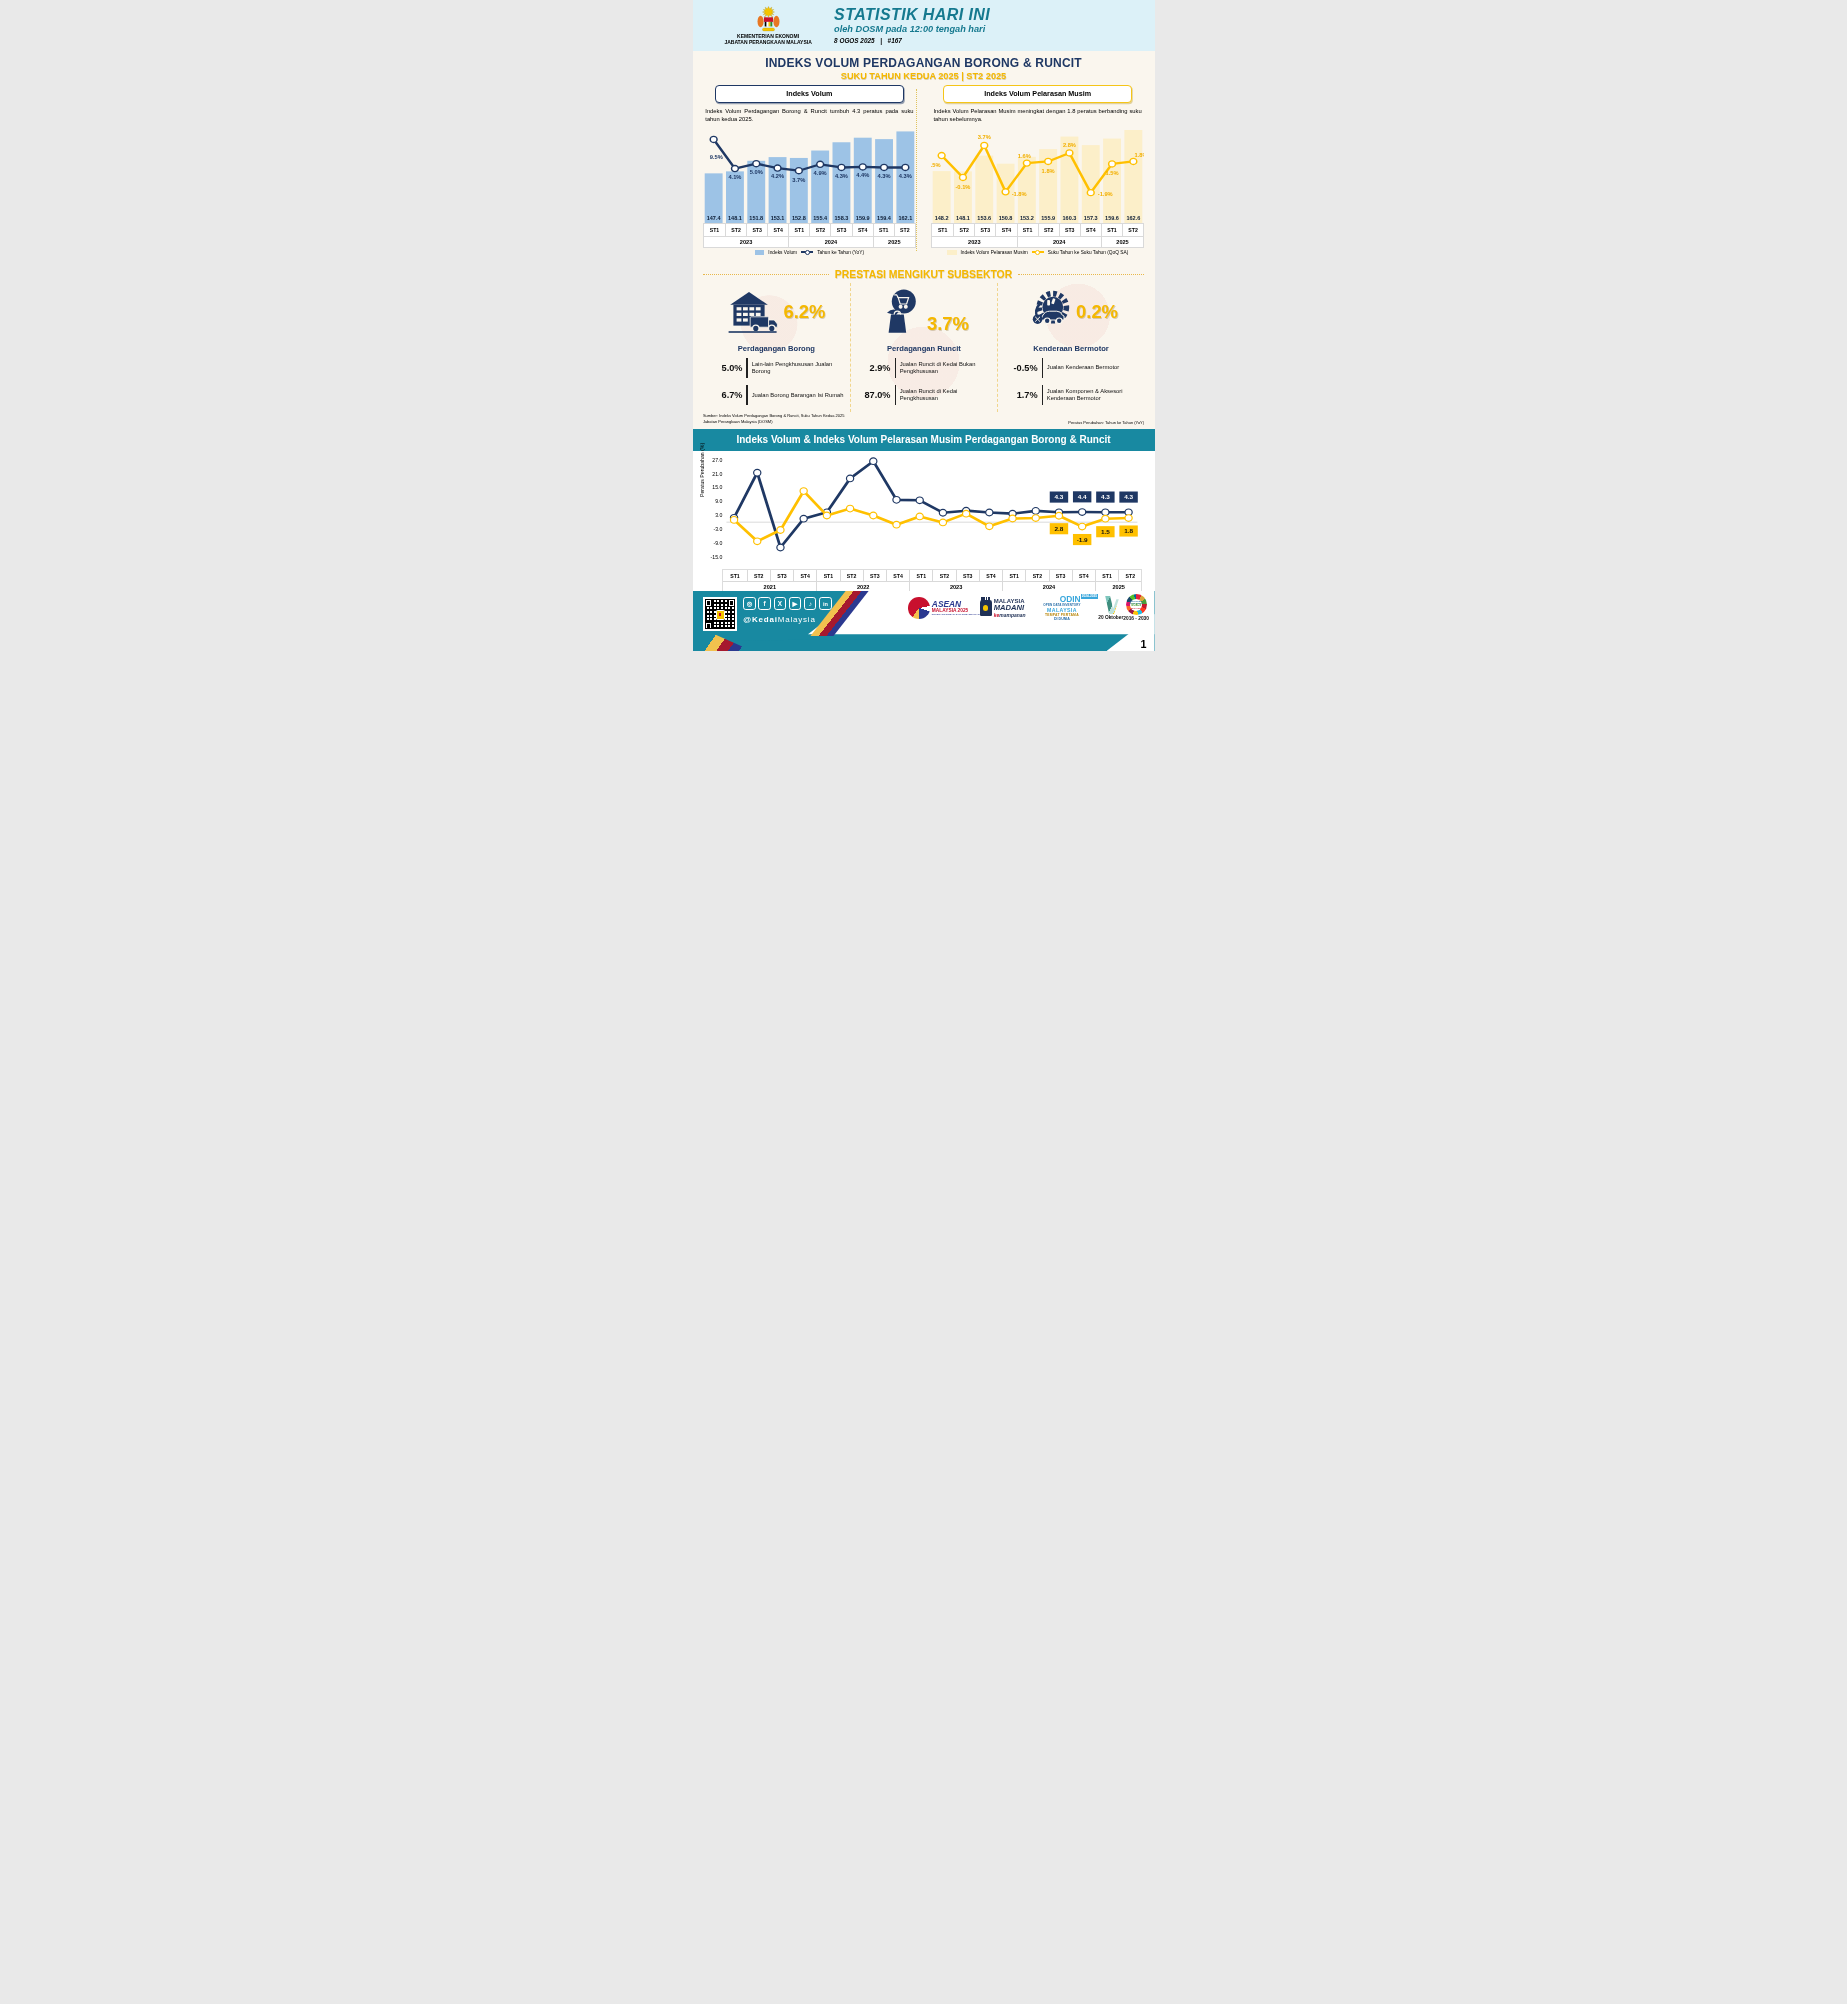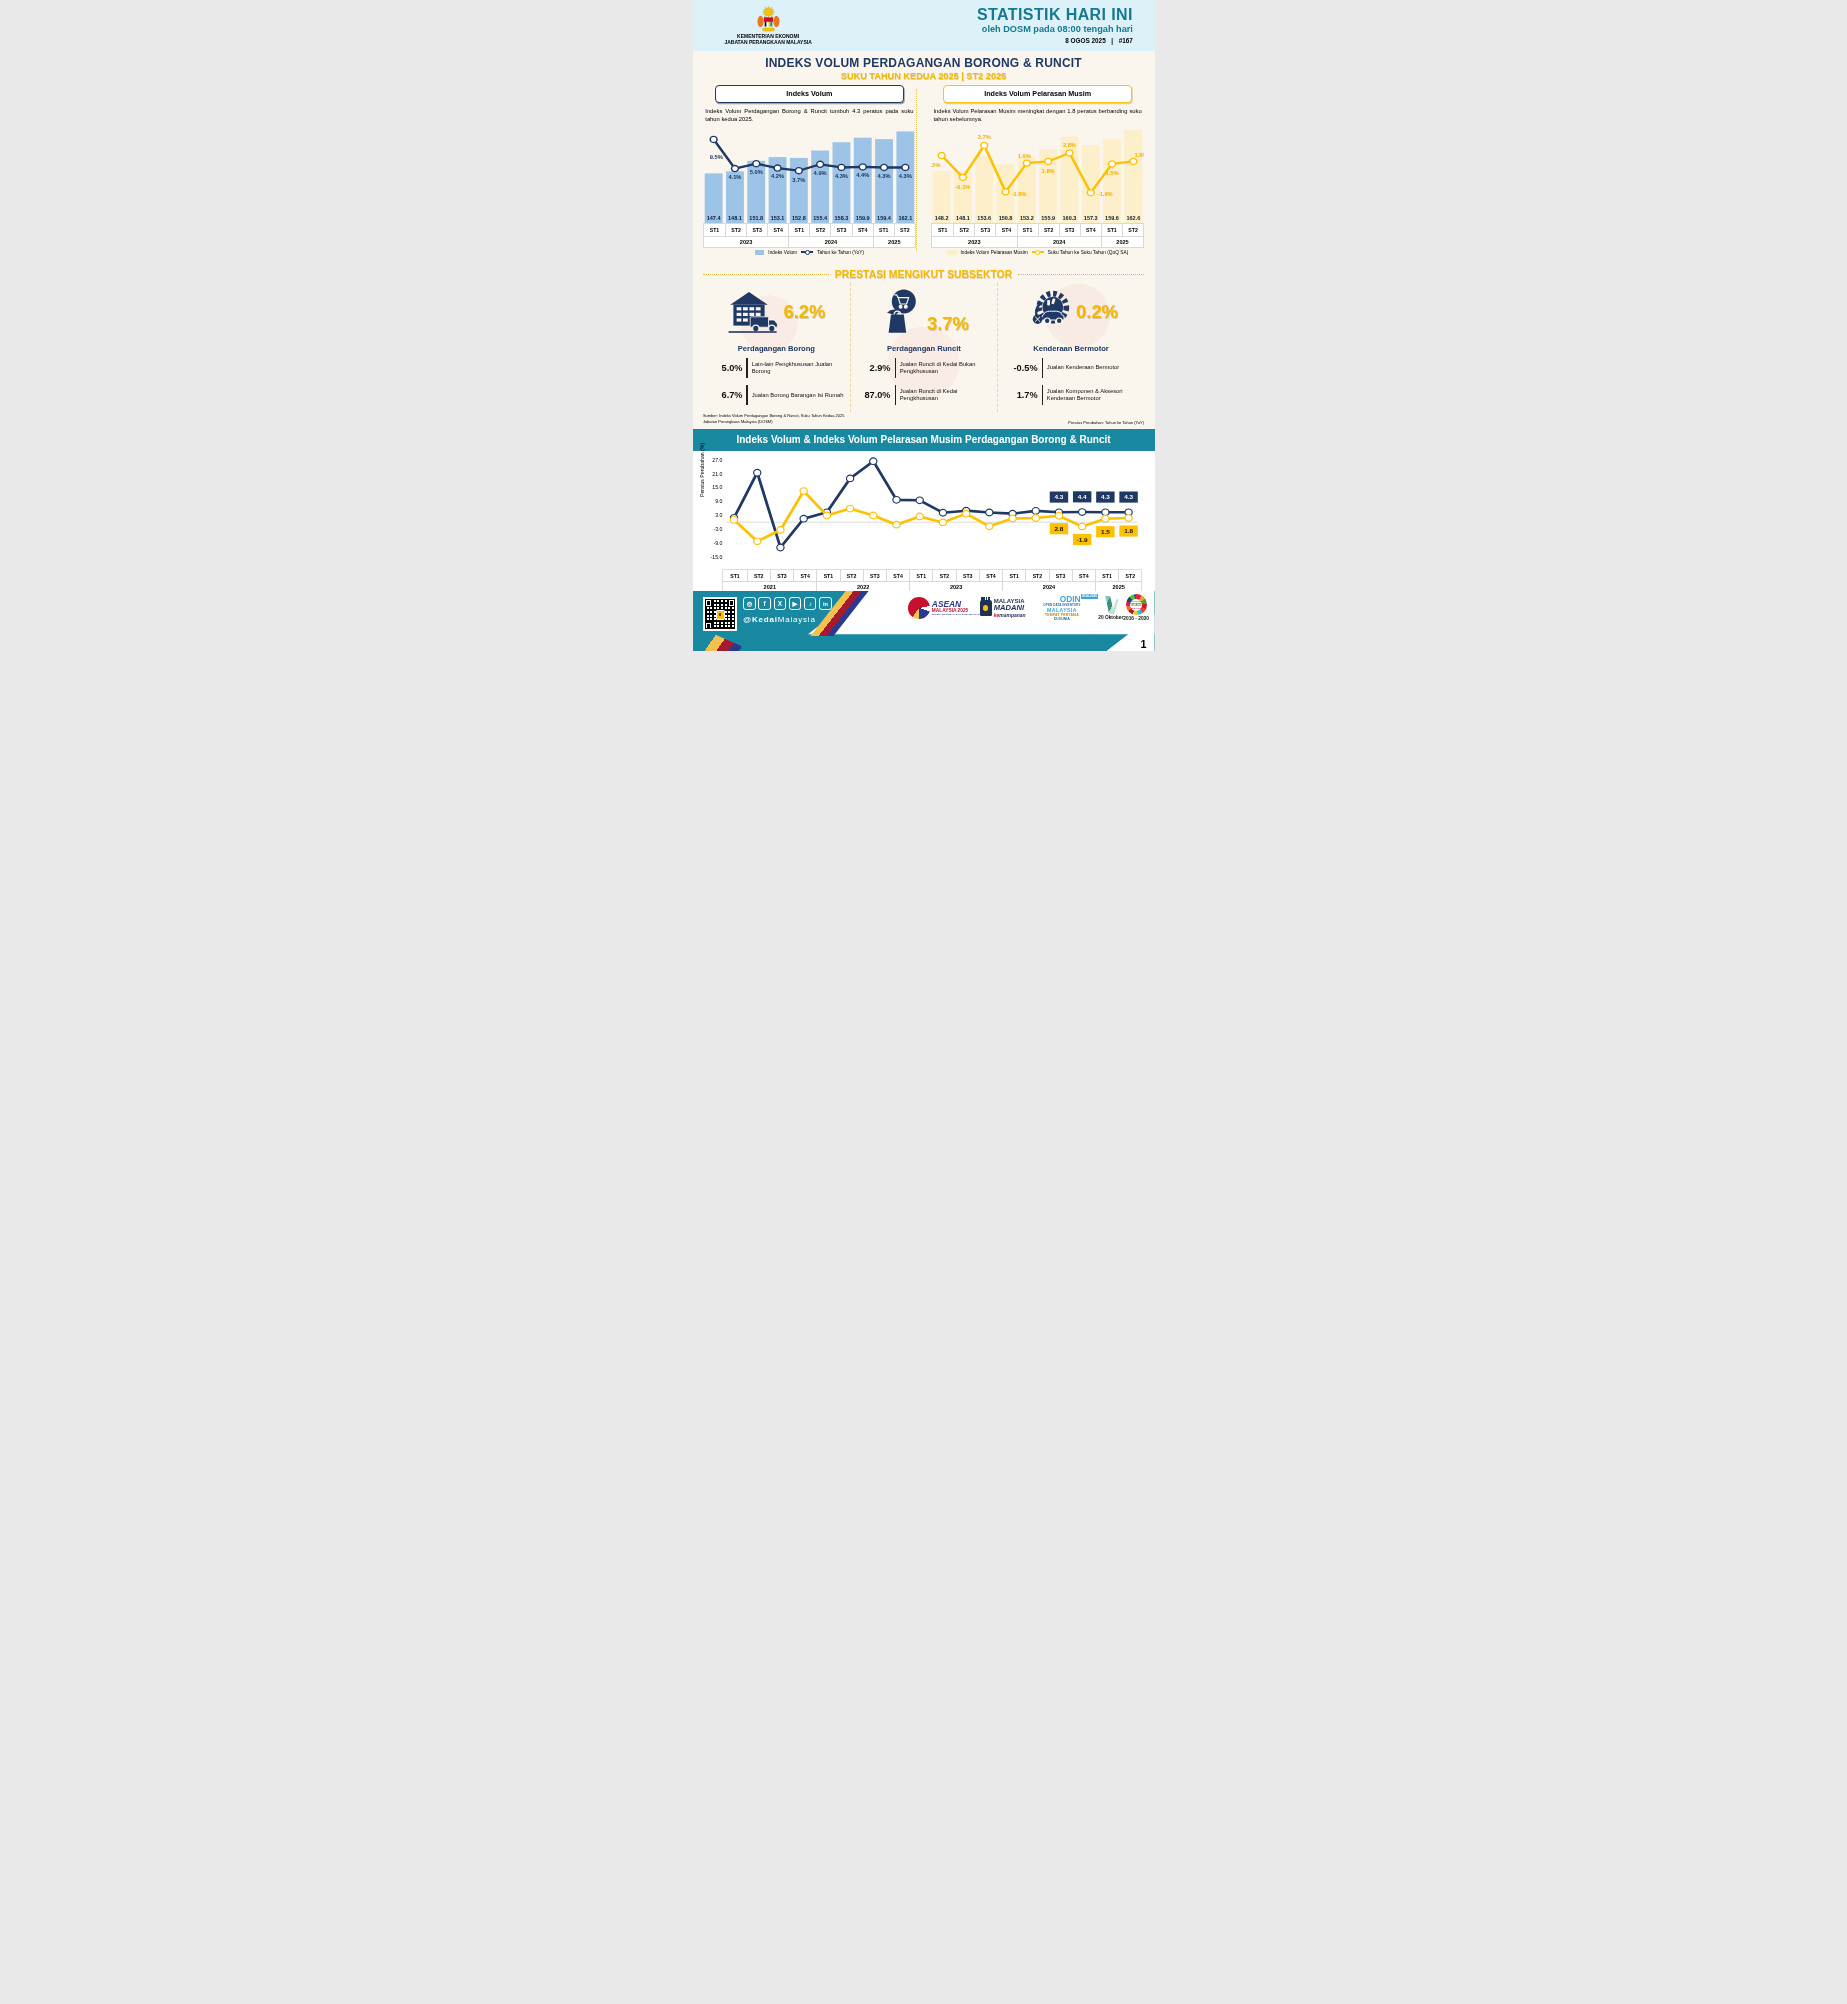--- a/index.html
+++ b/index.html
@@ -3,21 +3,21 @@
 <meta charset="utf-8">
 <style>
   html,body{margin:0;padding:0;background:#e9e9e9;}
   .page{width:462px;height:651px;margin:0 auto;position:relative;overflow:hidden;
         background:#FAF6EE;font-family:"Liberation Sans",sans-serif;color:#000;}
   
   .hdr{height:51px;background:#DCF1F8;display:flex;align-items:center;padding:0 9.6px;box-sizing:border-box;}
   .hdr-left{width:132px;text-align:center;}
   .crest{display:inline-block;}
   .ministry{font-size:5px;font-weight:bold;line-height:1.25;color:#000;}
-  .hdr-right{flex:1;text-align:right;padding-right:12px;}
+  .hdr-right{flex:1;text-align:left;padding-right:12px;font-style:italic;}
   .hdr-title{font-size:16px;font-weight:900;color:#15798F;letter-spacing:0.4px;line-height:1;}
   .hdr-sub{font-size:9.2px;font-weight:800;color:#15798F;margin-top:0.8px;}
   .hdr-date{font-size:6.4px;font-weight:800;color:#000;margin-top:2.4px;}
   .hdr-date .sep{margin:0 5.6px;}
   
   main{padding:0 10.4px;box-sizing:border-box;}
   .h1{font-size:12px;font-weight:800;color:#1F3864;text-align:center;margin:4.8px 0 0.8px;letter-spacing:0.2px;}
   .h2{font-size:9.2px;font-weight:800;color:#F5B800;text-align:center;margin:0 0 4px;text-shadow:0.4px 0.8px 0 rgba(120,90,0,.25);}
   
   .panels{display:flex;align-items:stretch;}
@@ -169,21 +169,21 @@
           <rect x="14" y="58" width="32" height="8" rx="4" fill="#F5C400" stroke="#9a7c00" stroke-width="0.6"></rect>
         </svg>
       </span>
       <div class="ministry">
         <div>KEMENTERIAN EKONOMI</div>
         <div>JABATAN PERANGKAAN MALAYSIA</div>
       </div>
     </div>
     <div class="hdr-right">
       <div class="hdr-title">STATISTIK HARI INI</div>
-      <div class="hdr-sub">oleh DOSM pada 08:00 tengah hari</div>
+      <div class="hdr-sub">oleh DOSM pada 12:00 tengah hari</div>
       <div class="hdr-date">
         <span>8 OGOS 2025</span><span class="sep">|</span><span>#167</span>
       </div>
     </div>
   </header>
 
   <main>
     <div class="h1">INDEKS VOLUM PERDAGANGAN BORONG &amp; RUNCIT</div>
     <div class="h2">SUKU TAHUN KEDUA 2025 | ST2 2025</div>
 

